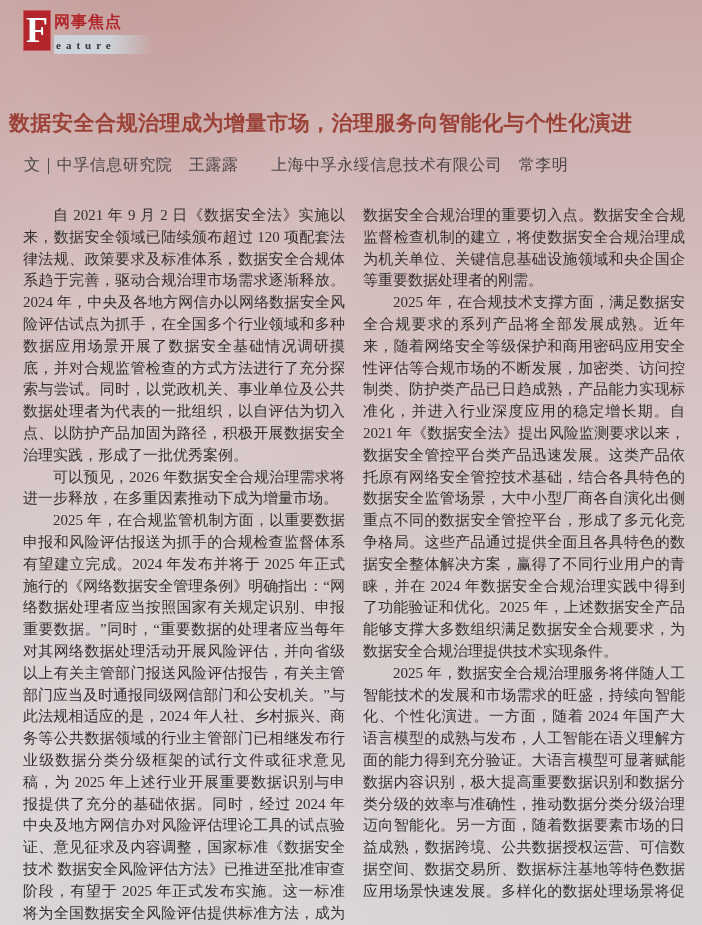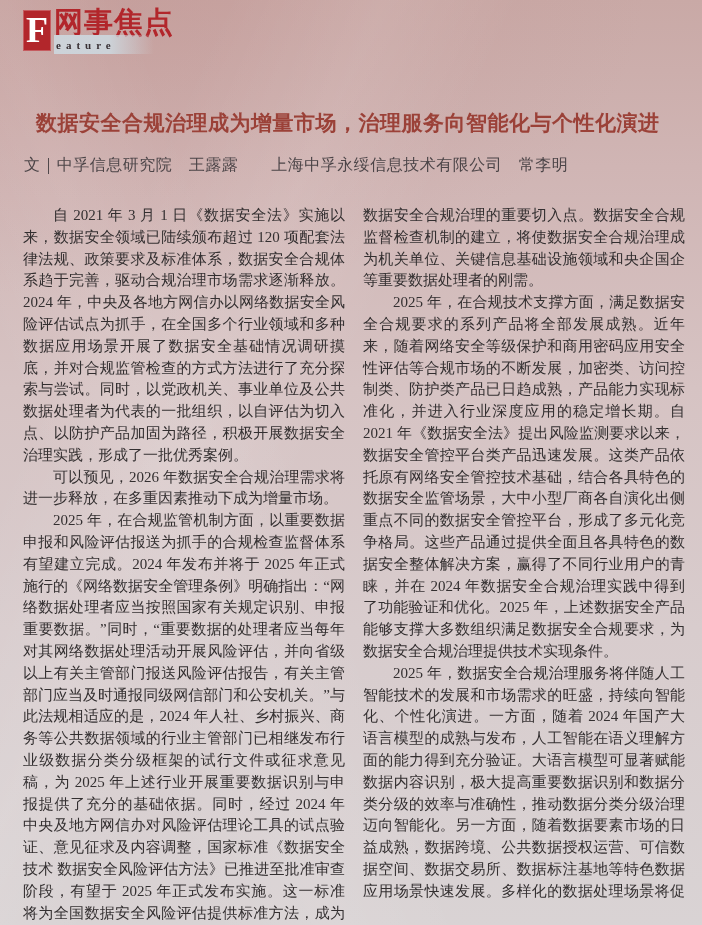--- a/index.html
+++ b/index.html
@@ -33,42 +33,42 @@
     font-weight: bold;
     font-size: 36px; line-height: 41px;
     text-align: center;
     box-shadow: inset 0 0 0 1px rgba(255,255,255,0.25);
   }
   .mast-right { margin-left: 3px; }
   .mast-cn {
     color: #b2262b;
     font-family: "Liberation Serif", serif;
     font-weight: bold;
-    font-size: 29px; line-height: 24px;
+    font-size: 16px; line-height: 24px;
     letter-spacing: 1px;
     white-space: nowrap;
   }
   .mast-en-strip {
     display: inline-block;
     margin-top: 1px;
     min-width: 92px;
     background: linear-gradient(90deg, #cdd3d9 0%, #ccd2d8 55%, rgba(204,210,216,0) 100%);
     padding: 0 6px 1px 2px;
   }
   .mast-en {
     color: #383034;
     font-family: "Liberation Serif", serif;
     font-weight: bold;
     font-size: 11px; line-height: 15px;
     letter-spacing: 5px;
   }
 
   
   .article-title {
-    position: absolute; top: 109px; left: 36px; width: 664px;
+    position: absolute; top: 109px; left: 9px; width: 664px;
     color: #9b4138;
     font-family: "Liberation Sans", sans-serif;
     font-weight: bold;
     font-size: 21px; line-height: 27px;
     letter-spacing: 0.5px;
     margin: 0;
   }
   .article-byline {
     position: absolute; top: 157px; left: 24px; width: 640px;
     color: #4c4548;
@@ -109,18 +109,18 @@
       </div>
     </div>
   </div>
 </div>
 
 <h1 class="article-title">数据安全合规治理成为增量市场，治理服务向智能化与个性化演进</h1>
 
 <div class="article-byline">文｜中孚信息研究院　王露露　　上海中孚永绥信息技术有限公司　常李明</div>
 
 <div class="article-body">
-  <p><span>自 2021 年 3 月 1 日《数据安全法》实施以来，数据安全领域已陆续颁布超过 120 项配套法律法规、政策要求及标准体系，数据安全合规体系趋于完善，驱动合规治理市场需求逐渐释放。2024 年，中央及各地方网信办以网络数据安全风险评估试点为抓手，在全国多个行业领域和多种数据应用场景开展了数据安全基础情况调研摸底，并对合规监管检查的方式方法进行了充分探索与尝试。同时，以党政机关、事业单位及公共数据处理者为代表的一批组织，以自评估为切入点、以防护产品加固为路径，积极开展数据安全治理实践，形成了一批优秀案例。</span></p>
+  <p><span>自 2021 年 9 月 2 日《数据安全法》实施以来，数据安全领域已陆续颁布超过 120 项配套法律法规、政策要求及标准体系，数据安全合规体系趋于完善，驱动合规治理市场需求逐渐释放。2024 年，中央及各地方网信办以网络数据安全风险评估试点为抓手，在全国多个行业领域和多种数据应用场景开展了数据安全基础情况调研摸底，并对合规监管检查的方式方法进行了充分探索与尝试。同时，以党政机关、事业单位及公共数据处理者为代表的一批组织，以自评估为切入点、以防护产品加固为路径，积极开展数据安全治理实践，形成了一批优秀案例。</span></p>
   <p><span>可以预见，2026 年数据安全合规治理需求将进一步释放，在多重因素推动下成为增量市场。</span></p>
   <p><span>2025 年，在合规监管机制方面，以重要数据申报和风险评估报送为抓手的合规检查监督体系有望建立完成。2024 年发布并将于 2025 年正式施行的《网络数据安全管理条例》明确指出：“网络数据处理者应当按照国家有关规定识别、申报重要数据。”同时，“重要数据的处理者应当每年对其网络数据处理活动开展风险评估，并向省级以上有关主管部门报送风险评估报告，有关主管部门应当及时通报同级网信部门和公安机关。”与此法规相适应的是，2024 年人社、乡村振兴、商务等公共数据领域的行业主管部门已相继发布行业级数据分类分级框架的试行文件或征求意见稿，为 2025 年上述行业开展重要数据识别与申报提供了充分的基础依据。同时，经过 2024 年中央及地方网信办对风险评估理论工具的试点验证、意见征求及内容调整，国家标准《数据安全技术 数据安全风险评估方法》已推进至批准审查阶段，有望于 2025 年正式发布实施。这一标准将为全国数据安全风险评估提供标准方法，成为数据安全合规治理的重要切入点。数据安全合规监督检查机制的建立，将使数据安全合规治理成为机关单位、关键信息基础设施领域和央企国企等重要数据处理者的刚需。</span></p>
   <p><span>2025 年，在合规技术支撑方面，满足数据安全合规要求的系列产品将全部发展成熟。近年来，随着网络安全等级保护和商用密码应用安全性评估等合规市场的不断发展，加密类、访问控制类、防护类产品已日趋成熟，产品能力实现标准化，并进入行业深度应用的稳定增长期。自 2021 年《数据安全法》提出风险监测要求以来，数据安全管控平台类产品迅速发展。这类产品依托原有网络安全管控技术基础，结合各具特色的数据安全监管场景，大中小型厂商各自演化出侧重点不同的数据安全管控平台，形成了多元化竞争格局。这些产品通过提供全面且各具特色的数据安全整体解决方案，赢得了不同行业用户的青睐，并在 2024 年数据安全合规治理实践中得到了功能验证和优化。2025 年，上述数据安全产品能够支撑大多数组织满足数据安全合规要求，为数据安全合规治理提供技术实现条件。</span></p>
   <p><span>2025 年，数据安全合规治理服务将伴随人工智能技术的发展和市场需求的旺盛，持续向智能化、个性化演进。一方面，随着 2024 年国产大语言模型的成熟与发布，人工智能在语义理解方面的能力得到充分验证。大语言模型可显著赋能数据内容识别，极大提高重要数据识别和数据分类分级的效率与准确性，推动数据分类分级治理迈向智能化。另一方面，随着数据要素市场的日益成熟，数据跨境、公共数据授权运营、可信数据空间、数据交易所、数据标注基地等特色数据应用场景快速发展。多样化的数据处理场景将促使数据安全合规治理服务进一步融入业务流程，贴合业务需求，向更加个性化的方向演进。</span></p>
 </div>
 
 </body></html>

